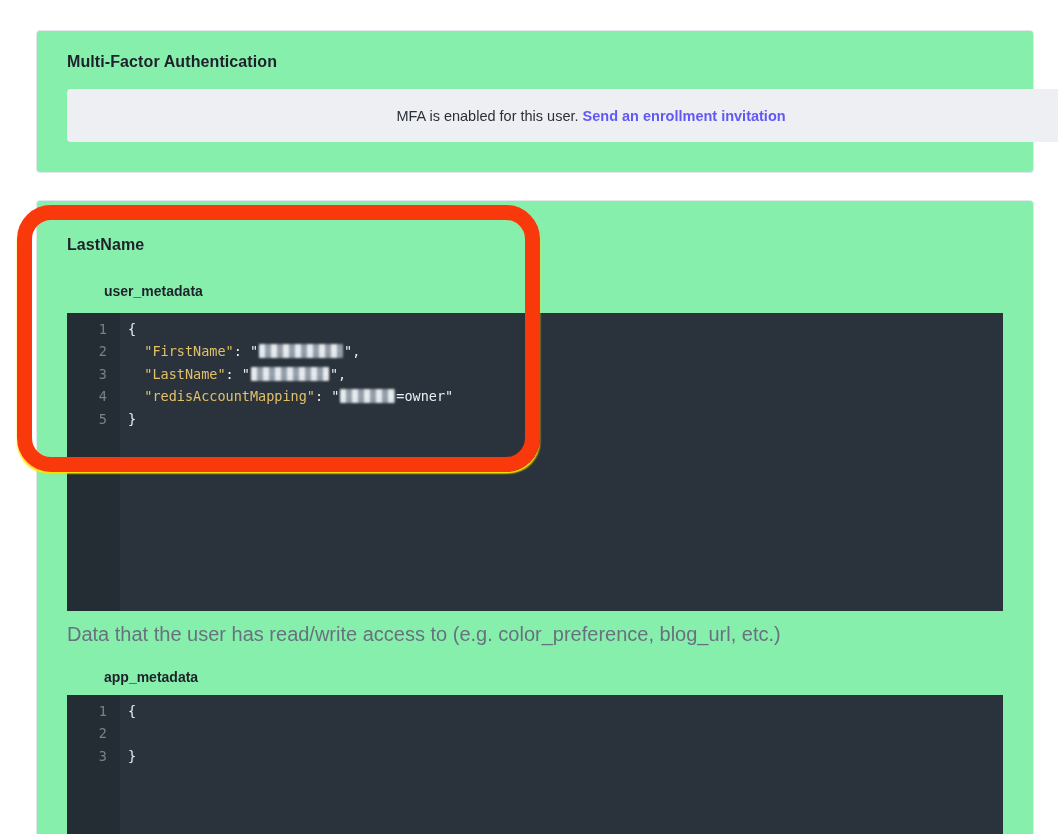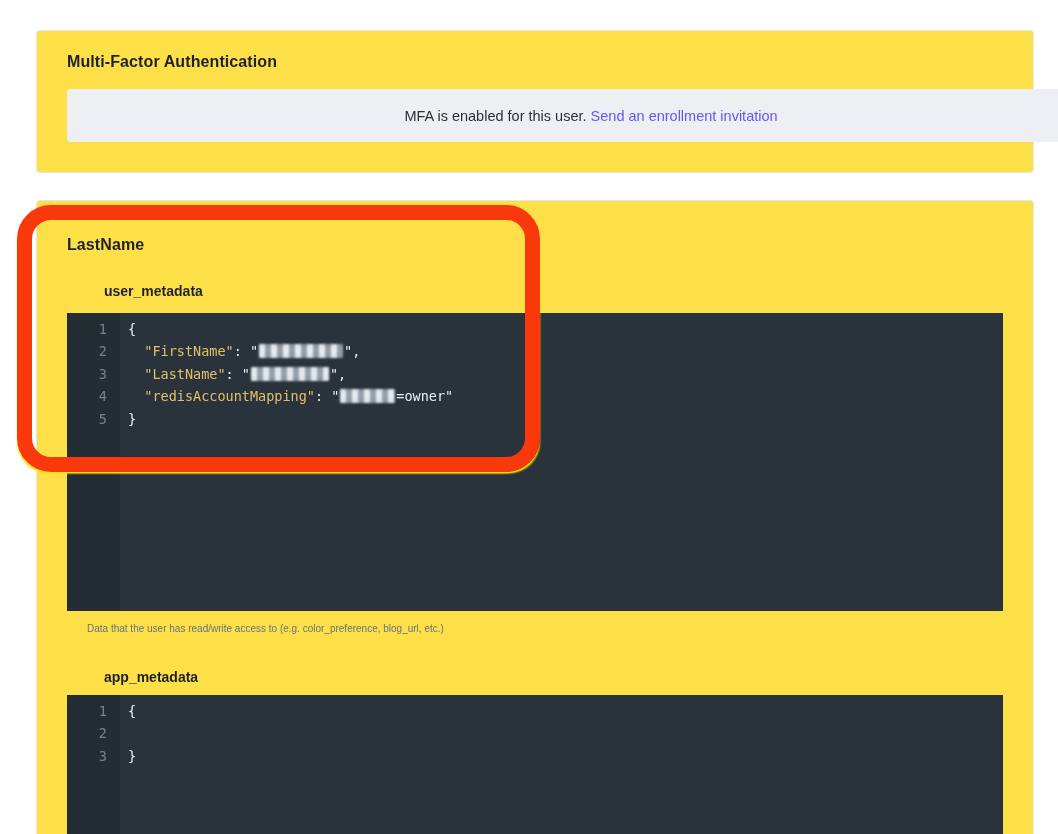--- a/index.html
+++ b/index.html
@@ -1,44 +1,44 @@
 <!DOCTYPE html>
 <html><head>
 <meta charset="utf-8">
 <style>
   html,body{margin:0;padding:0;}
   body{
     width:1058px;height:834px;position:relative;overflow:hidden;
     background:#ffffff;font-family:"Liberation Sans",sans-serif;
   }
   .card{
-    position:absolute;background:#fde047;border:1px solid #e3e6eb;border-radius:4px;
+    position:absolute;background:#86efac;border:1px solid #e3e6eb;border-radius:4px;
     box-sizing:border-box;
   }
   #mfa-card{left:36px;top:30px;width:998px;height:143px;}
   #metadata-card{left:36px;top:200px;width:998px;height:720px;}
   .card-title{
     position:absolute;left:30px;color:#1e212b;font-weight:700;font-size:16px;
     letter-spacing:.1px;
   }
   #mfa-title{top:22px;}
   #metadata-title{top:35px;}
   #mfa-banner{
     position:absolute;left:30px;top:58px;width:1048px;height:53px;
     background:#edeff2;border-radius:4px;display:flex;align-items:center;
     justify-content:center;font-size:14.5px;color:#2b2f39;white-space:pre;
   }
-  #mfa-banner a{color:#6159f7;text-decoration:none;cursor:pointer;}
+  #mfa-banner a{color:#6159f7;text-decoration:none;cursor:pointer;font-weight:bold;}
   .field-label{
     position:absolute;left:30px;color:#1e212b;font-weight:700;font-size:14px;margin-left:37px;
   }
   #user-metadata-label{top:82px;}
   #app-metadata-label{top:468px;}
   .field-desc{
-    position:absolute;left:30px;color:#68727f;font-size:10px;margin-left:20px;
+    position:absolute;left:30px;color:#68727f;font-size:20px;
   }
   #user-metadata-desc{top:422px;}
   .editor{
     position:absolute;left:30px;width:936px;background:#2a333c;overflow:hidden;
     cursor:text;
   }
   #user-metadata-editor{top:112px;height:298px;}
   #app-metadata-editor{top:494px;height:340px;}
   .gutter{
     position:absolute;left:0;top:0;bottom:0;width:53px;background:#242c34;

